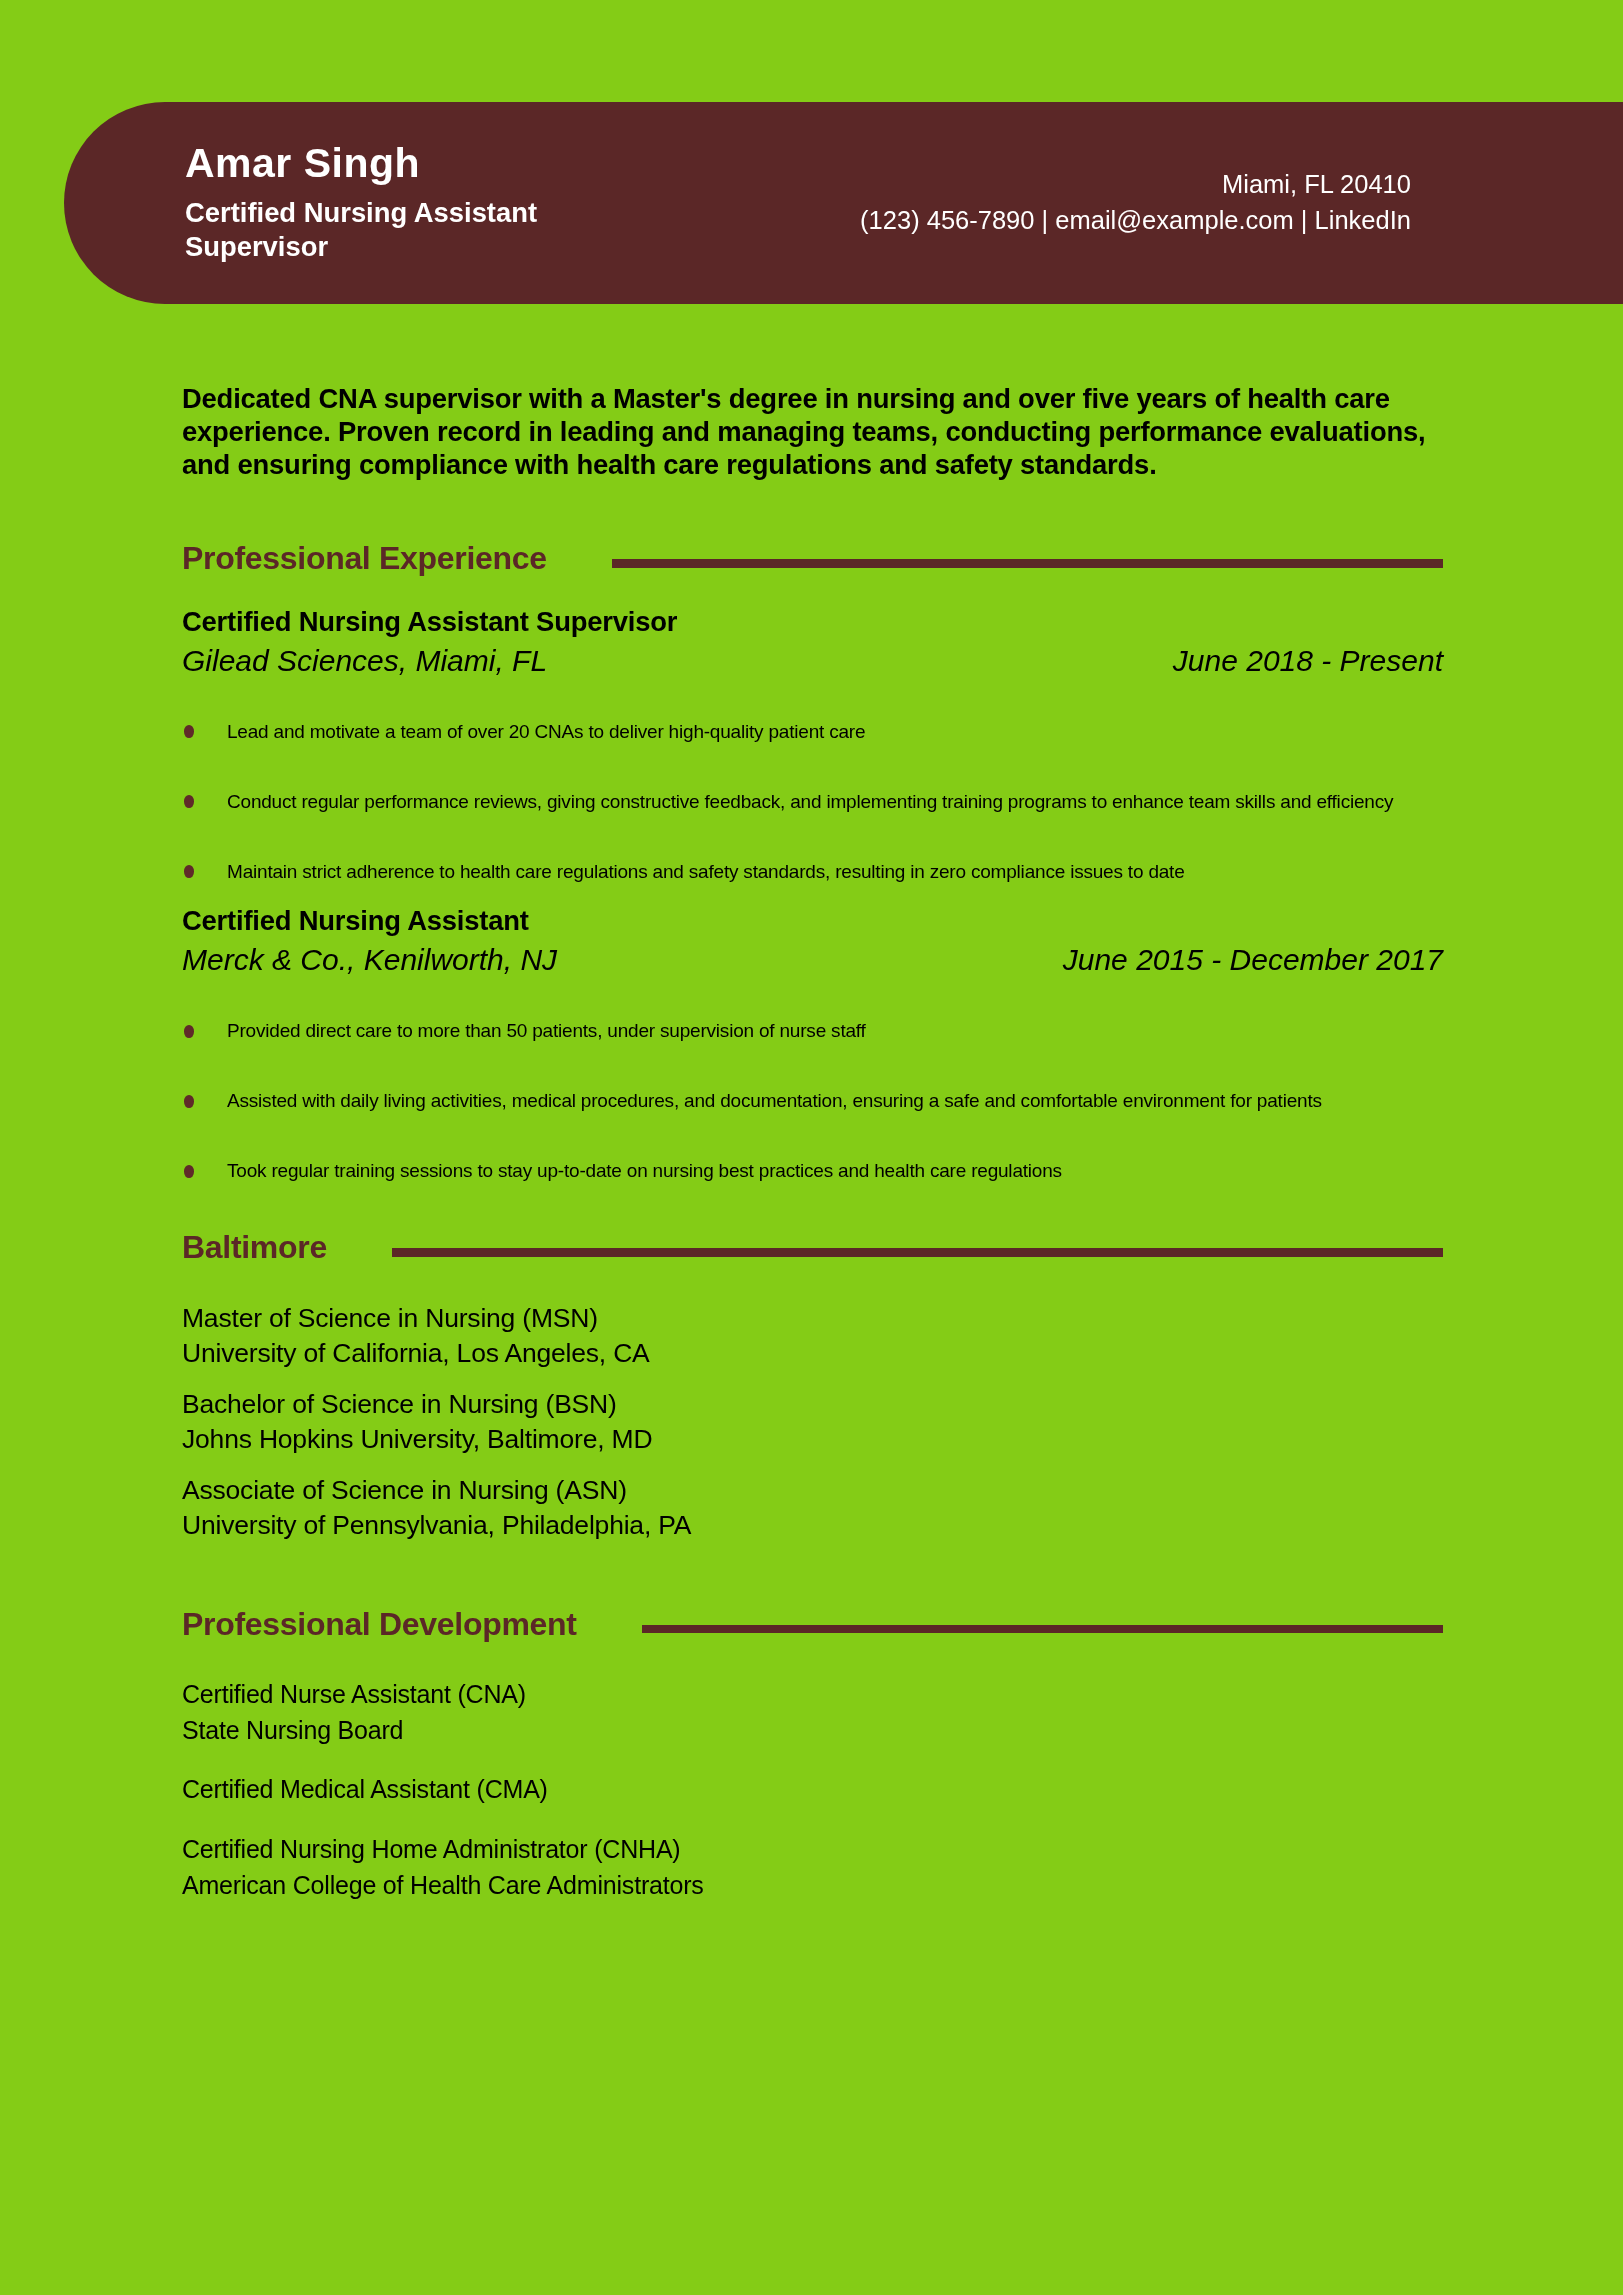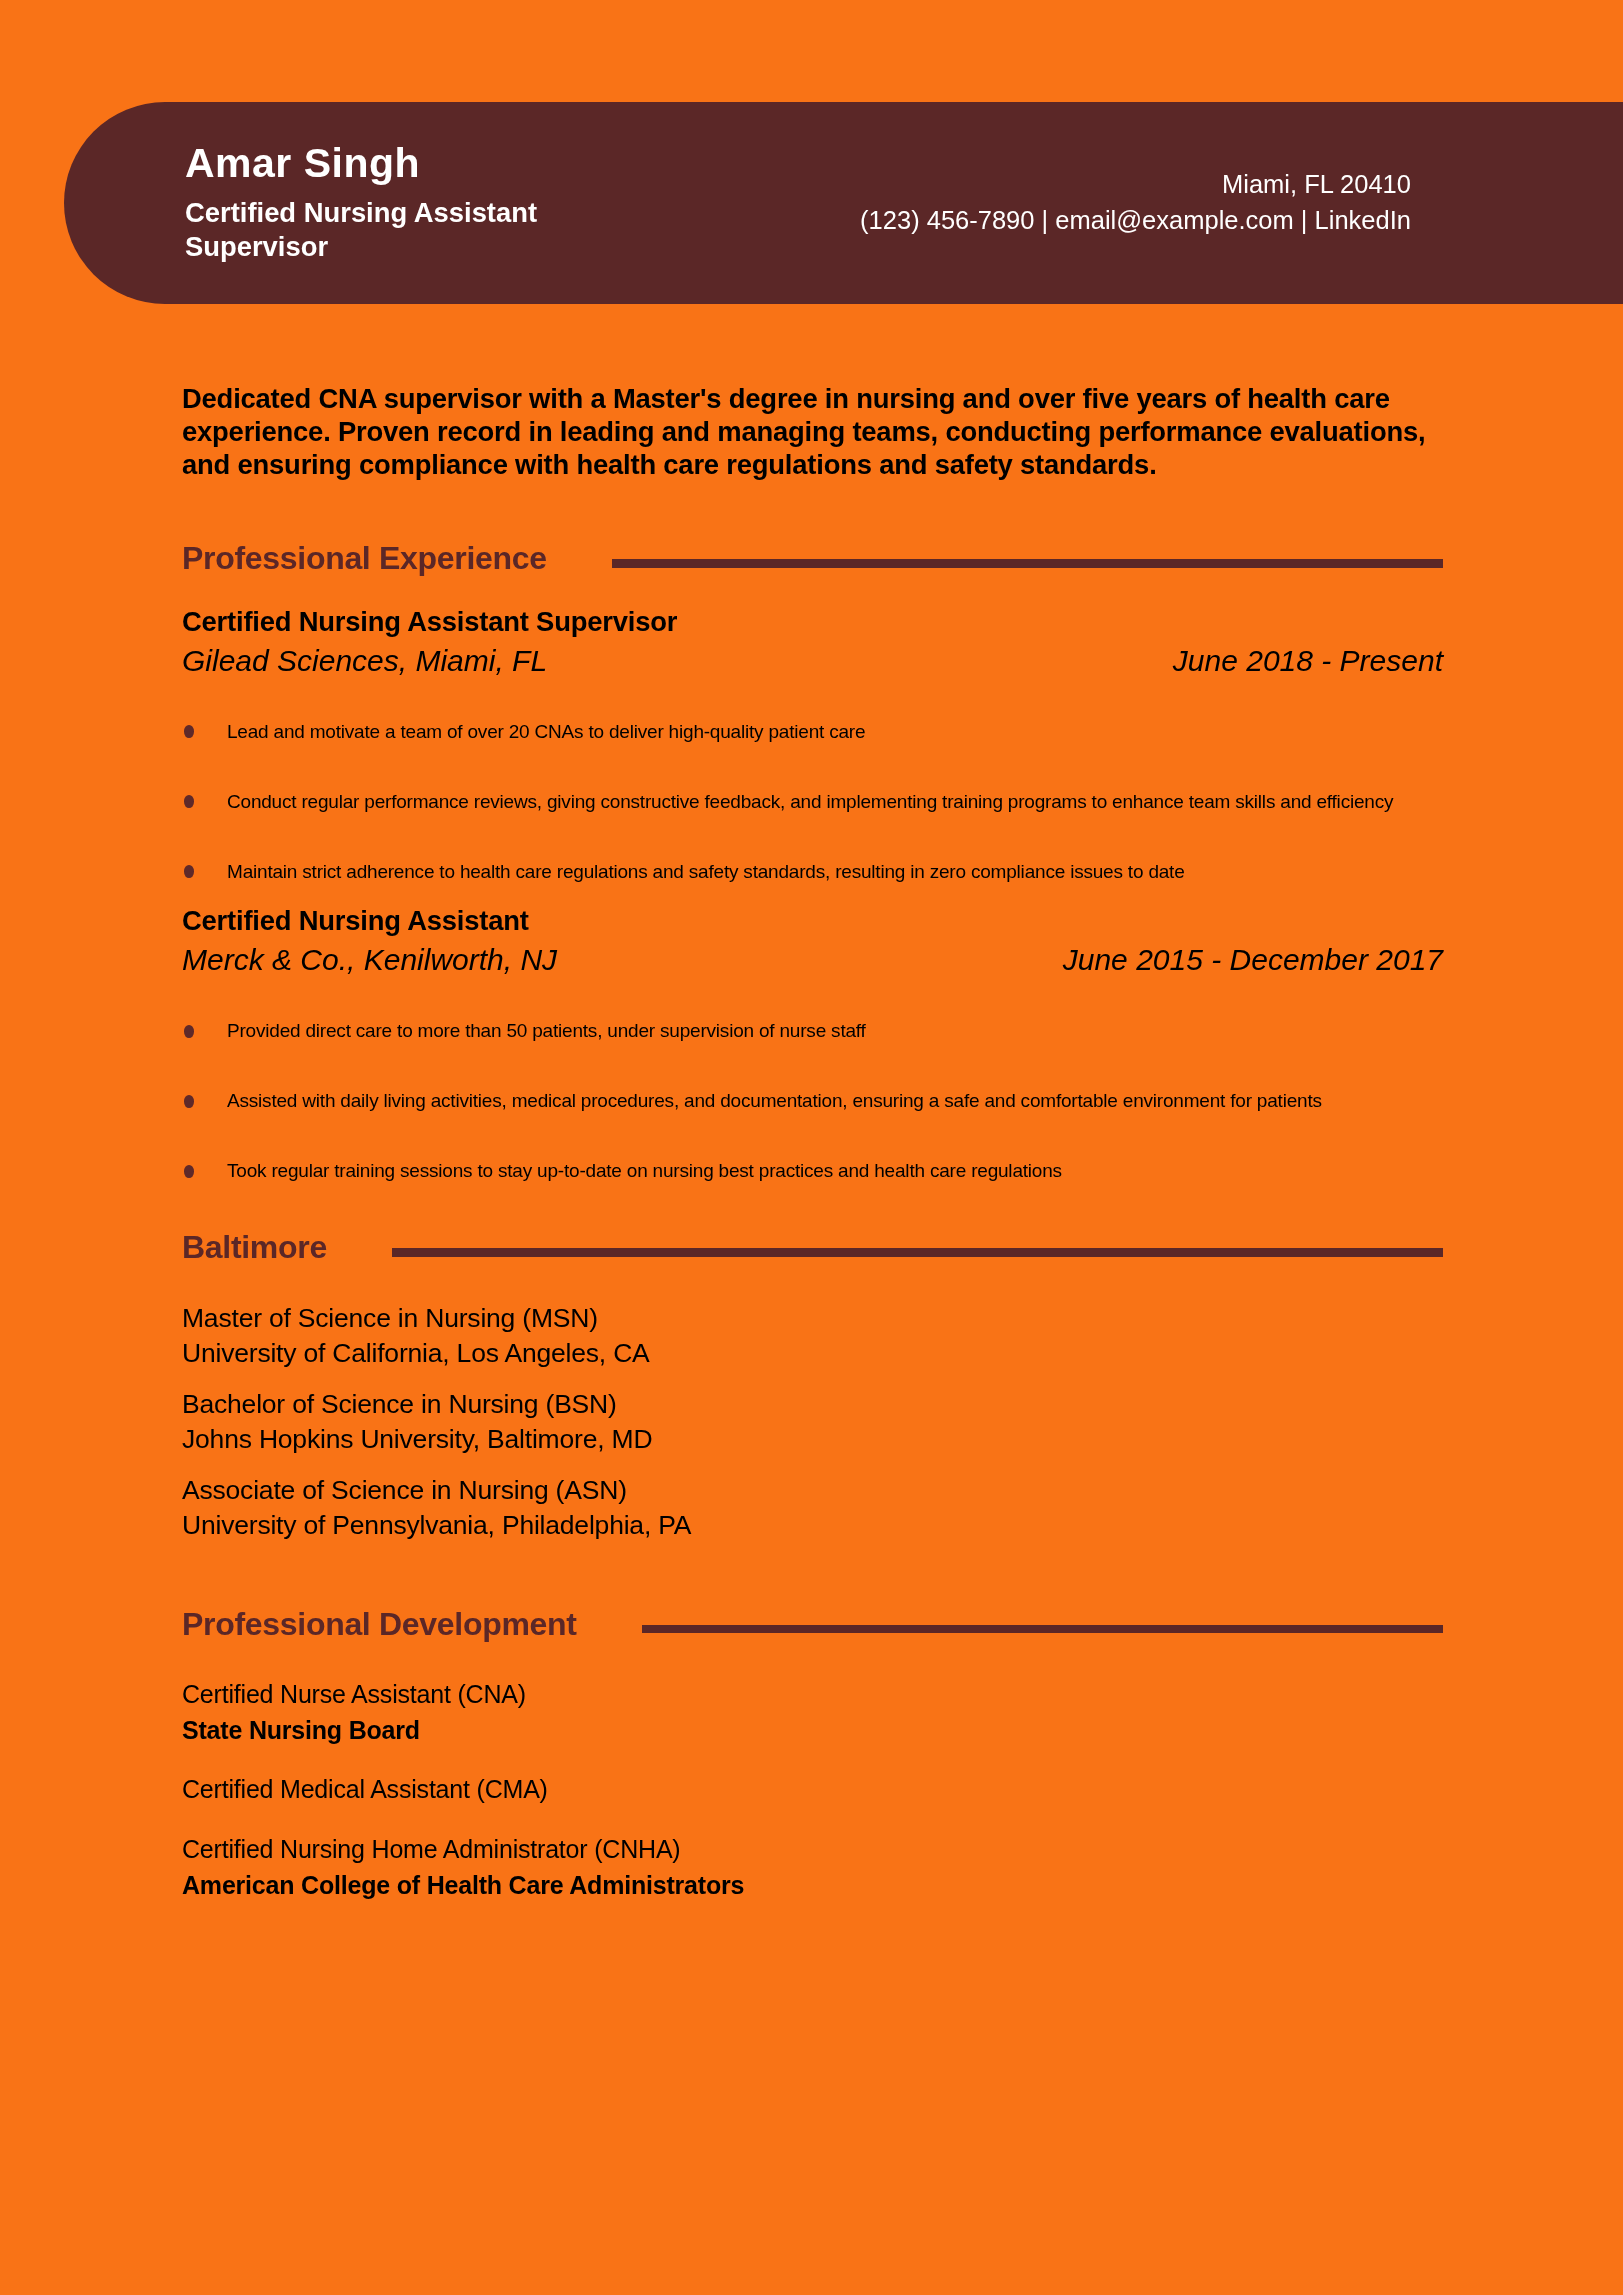--- a/index.html
+++ b/index.html
@@ -1,21 +1,21 @@
 <!DOCTYPE html>
 <html><head>
 <meta charset="utf-8">
 <style>
   * { box-sizing: border-box; }
   html, body { margin: 0; padding: 0; }
   .page {
     position: relative;
     width: 1623px;
     height: 2296px;
-    background: #f97316;
+    background: #84cc16;
     font-family: "Liberation Sans", "DejaVu Sans", sans-serif;
     color: #000000;
     overflow: hidden;
   }
 
   
   .band {
     margin-top: 102px;
     margin-left: 64px;
     height: 202px;
@@ -129,21 +129,21 @@
   }
 
   
   .dev-list { margin-top: 33px; }
   .dev-item {
     font-size: 25px;
     line-height: 36px;
     margin-bottom: 23.5px;
     letter-spacing: -0.2px;
   }
-  .dev-item .org { font-weight: 700; }
+  .dev-item .org { font-weight: 400; }
 </style>
 </head>
 <body>
 
 <div class="page">
 
   <div class="band">
     <div class="identity">
       <div class="name">Amar Singh</div>
       <div class="headline">Certified Nursing Assistant Supervisor</div>

